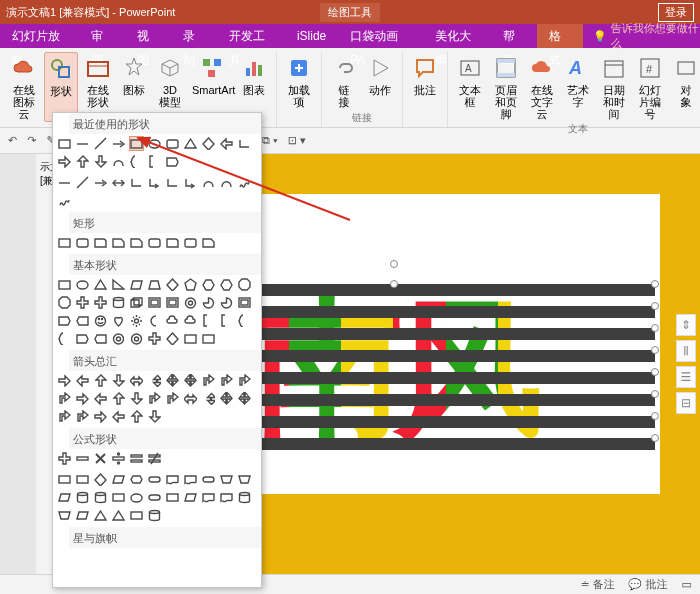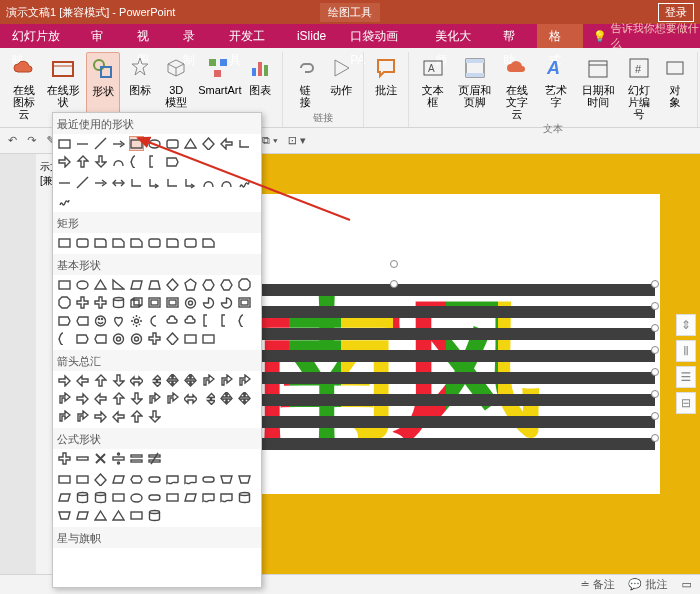--- a/index.html
+++ b/index.html
@@ -1,21 +1,21 @@
 <!DOCTYPE html>
 <html><head>
 <meta charset="utf-8">
 <style>
   * { margin:0; padding:0; box-sizing:border-box; }
   body { font-family:"Microsoft YaHei","Segoe UI",sans-serif; font-size:12px; background:#e6e6e6; width:700px; height:594px; overflow:hidden; position:relative; }
   .titlebar { height:24px; background:#b7472a; color:#fff; display:flex; align-items:center; padding:0 6px; }
   .titlebar .t-left { flex:0 0 auto; font-size:11px; }
   .titlebar .t-center { position:absolute; left:50%; transform:translateX(-50%); font-size:11px; background:#c25a3e; padding:2px 8px; }
   .titlebar .t-right { margin-left:auto; border:1px solid #fff; padding:1px 6px; font-size:11px; }
-  .tabbar { height:24px; background:#be185d; color:#fff; display:flex; align-items:center; }
+  .tabbar { height:24px; background:#a21caf; color:#fff; display:flex; align-items:center; }
   .tabbar .tab { padding:0 12px; height:24px; line-height:24px; font-size:12px; cursor:pointer; }
   .tabbar .tab.active { background:#ca5b3f;font-family:Liberation Serif, serif; }
   .tabbar .tell { margin-left:10px; color:#f2c3b5; font-size:11px; display:flex; align-items:center; gap:4px; }
   .ribbon { height:80px; background:#f3f3f3; border-bottom:1px solid #d4d4d4; display:flex; padding:4px 2px 0 2px; }
   .rgroup { display:flex; flex-direction:column; align-items:center; border-right:1px solid #e0e0e0; padding:0 6px 2px 6px; }
   .rgroup .icons { display:flex; gap:4px; }
   .rbtn { display:flex; flex-direction:column; align-items:center; gap:2px; padding:2px 2px; cursor:pointer; border-radius:2px; }
   .rbtn .ico { width:28px; height:28px; display:flex; align-items:center; justify-content:center; }
   .rbtn .lbl { font-size:11px; text-align:center; line-height:12px; max-width:40px; }
   .rbtn .ico svg { width:24px; height:24px; }
@@ -32,21 +32,21 @@
   .stripe { position:absolute; left:0; right:0; height:12px; background:#3e3e3e; }
   .handle { position:absolute; width:8px; height:8px; border:1px solid #888; background:#fff; border-radius:4px; }
   .sidebtns { position:absolute; right:4px; top:160px; display:flex; flex-direction:column; gap:4px; }
   .sidebtn { width:20px; height:22px; background:#fbfbfb; border:1px solid #ddd; display:flex; align-items:center; justify-content:center; font-size:12px; color:#888; }
   .txtbg { position:absolute; left:0; right:0; top:0; bottom:0; font-size:150px; font-weight:900; letter-spacing:-10px; background:linear-gradient(90deg,#2aa31a 0 10%,#f2d50e 10% 20%,#e23 20% 30%,#2aa31a 30% 40%,#f2d50e 40% 50%,#e23 50% 60%,#2aa31a 60% 70%,#f2d50e 70% 80%,#e23 80% 100%); -webkit-background-clip:text; background-clip:text; color:transparent; line-height:170px; text-align:center; overflow:hidden; }
 
   
   .shapesmenu { position:absolute; left:52px; top:112px; width:210px; bottom:6px; background:#fff; border:1px solid #c6c6c6; box-shadow:2px 2px 6px rgba(0,0,0,0.25); overflow-y:auto; overflow-x:hidden; z-index:50; }
   .shapesmenu::-webkit-scrollbar { width:12px; }
   .shapesmenu::-webkit-scrollbar-thumb { background:#c1c1c1; }
-  .sm-cat { padding:4px 6px 2px 4px; font-size:11px; color:#555; background:#f6f6f6; }
+  .sm-cat { padding:4px 6px 2px 4px; font-size:11px; color:#555; background:#f6f6f6;margin-left:16px; }
   .sm-grid { display:flex; flex-wrap:wrap; padding:2px 4px 4px 4px; gap:3px; }
   .sm-shape { width:15px; height:15px; display:flex; align-items:center; justify-content:center; border:1px solid transparent; cursor:pointer; position:relative; }
   .sm-shape svg { width:13px; height:13px; stroke:#4a4a4a; fill:none; stroke-width:1.4; }
   .sm-shape.hl { border:1px solid #e39070; background:#f7d8ce; }
 
   .arrow-anno { position:absolute; left:120px; top:120px; z-index:60; pointer-events:none; }
   
   .statusbar { position:absolute; left:0; right:0; bottom:0; height:20px; background:#f3f3f3; border-top:1px solid #d4d4d4; display:flex; align-items:center; padding:0 8px; gap:14px; font-size:11px; color:#555; justify-content:flex-end; }
 </style>
 </head>
@@ -80,37 +80,37 @@
     <div class="icons">
       <div class="rbtn">
         <span class="ico">
             <svg viewBox="0 0 24 24">
               <path d="M6 16a4 4 0 010-8 6 6 0 0111 2 3 3 0 010 6H6z" fill="#e26b47" stroke="#b64824"></path>
             </svg>
           </span>
         <span class="lbl" style="white-space:pre-line">在线
 图标云</span>
       </div>
+      <div class="rbtn active">
+        <span class="ico">
+            <svg viewBox="0 0 24 24">
+              <circle cx="8" cy="8" r="5" fill="none" stroke="#6c9b3e" stroke-width="2"></circle>
+              <rect x="10" y="10" width="10" height="10" fill="none" stroke="#3b78b5" stroke-width="2"></rect>
+            </svg>
+          </span>
+        <span class="lbl">形状</span>
+      </div>
       <div class="rbtn">
         <span class="ico">
             <svg viewBox="0 0 24 24">
               <rect x="2" y="6" width="20" height="14" fill="none" stroke="#b64824" stroke-width="2"></rect>
               <path d="M2 10h20" stroke="#b64824"></path>
             </svg>
           </span>
         <span class="lbl">在线形状</span>
-      </div>
-      <div class="rbtn active">
-        <span class="ico">
-            <svg viewBox="0 0 24 24">
-              <circle cx="8" cy="8" r="5" fill="none" stroke="#6c9b3e" stroke-width="2"></circle>
-              <rect x="10" y="10" width="10" height="10" fill="none" stroke="#3b78b5" stroke-width="2"></rect>
-            </svg>
-          </span>
-        <span class="lbl">形状</span>
       </div>
       <div class="rbtn">
         <span class="ico">
             <svg viewBox="0 0 24 24">
               <path d="M12 2l2 6h6l-5 4 2 7-5-4-5 4 2-7-5-4h6z" fill="none" stroke="#888"></path>
             </svg>
           </span>
         <span class="lbl">图标</span>
       </div>
       <div class="rbtn">
@@ -134,20 +134,34 @@
       </div>
       <div class="rbtn">
         <span class="ico">
             <svg viewBox="0 0 24 24">
               <rect x="4" y="12" width="4" height="8" fill="#4a86e8"></rect>
               <rect x="10" y="6" width="4" height="14" fill="#e06666"></rect>
               <rect x="16" y="9" width="4" height="11" fill="#6ba84f"></rect>
             </svg>
           </span>
         <span class="lbl">图表</span>
+      </div>
+    </div>
+  </div>
+  <div class="rgroup">
+    <div class="icons">
+      <div class="rbtn">
+        <span class="ico">
+            <svg viewBox="0 0 24 24">
+              <rect x="4" y="4" width="16" height="16" rx="2" fill="#4a86e8"></rect>
+              <path d="M8 12h8M12 8v8" stroke="#fff" stroke-width="2"></path>
+            </svg>
+          </span>
+        <span class="lbl" style="white-space:pre-line">加载
+项</span>
       </div>
     </div>
   </div>
   <div class="rgroup">
     <div class="icons">
       <div class="rbtn">
         <span class="ico">
             <svg viewBox="0 0 24 24">
               <path d="M8 12a4 4 0 014-4h4a4 4 0 010 8h-4" fill="none" stroke="#888" stroke-width="2"></path>
             </svg>

